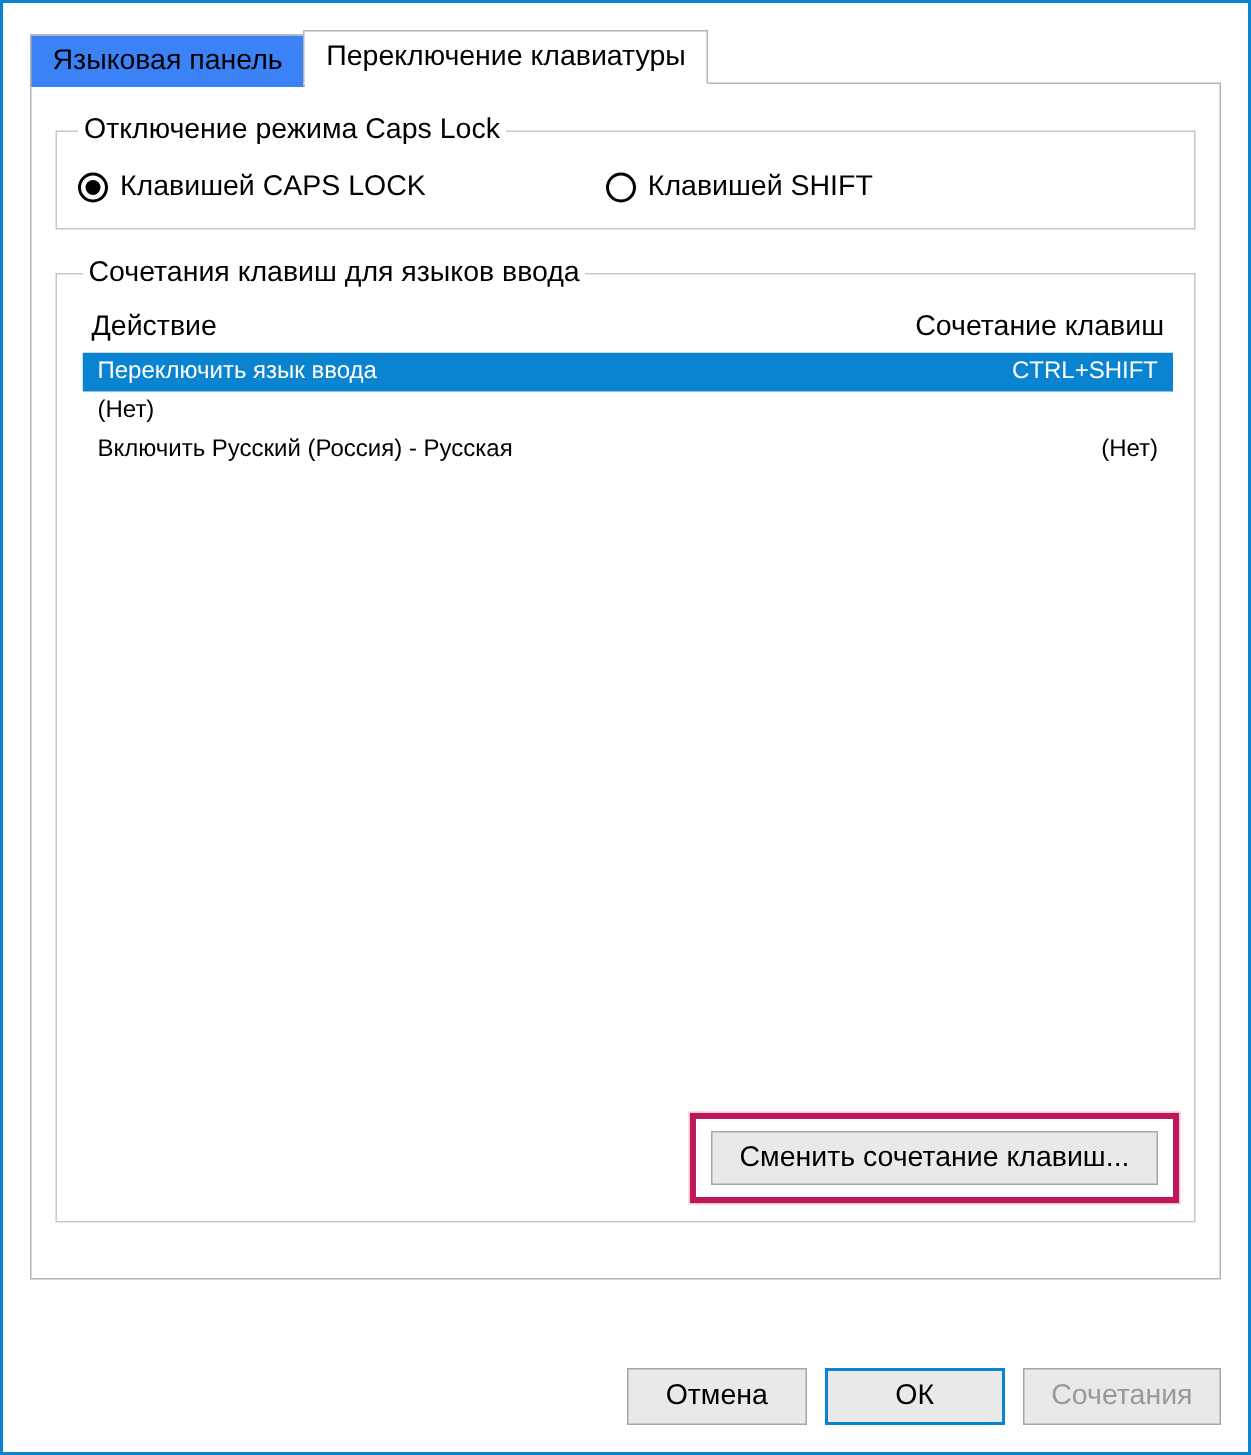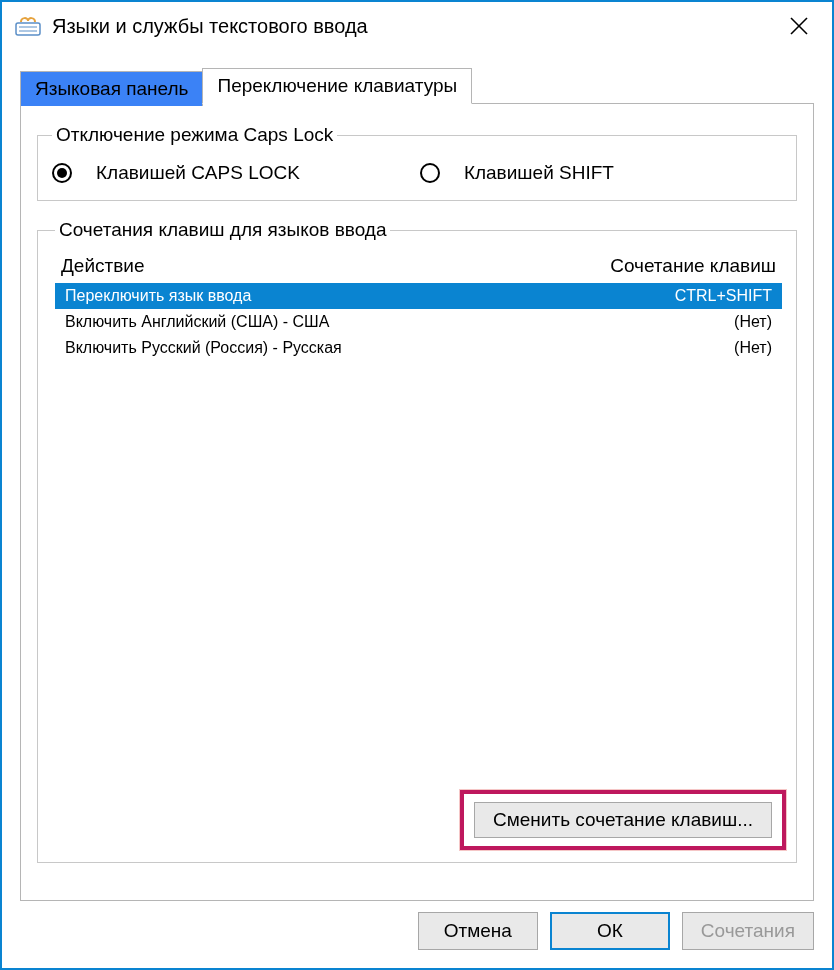--- a/index.html
+++ b/index.html
@@ -83,21 +83,21 @@
     padding: 0 4px;
   }
   .caps-row {
     display: flex;
     gap: 120px;
     padding: 6px 0 2px 0;
   }
   .radio {
     display: flex;
     align-items: center;
-    gap: 24px;
+    gap: 8px;
     cursor: pointer;
     font-size: 19px;
   }
   .radio .dot {
     width: 20px; height: 20px;
     border: 2px solid #000;
     border-radius: 50%;
     display: flex; align-items: center; justify-content: center;
   }
   .radio.checked .dot::after {
@@ -160,38 +160,20 @@
     bottom: 18px;
     display: flex;
     gap: 12px;
   }
 </style>
 </head>
 <body>
 
 <div class="window">
 
-  <div class="titlebar">
-    <span class="app-icon">
-      <svg width="26" height="22" viewBox="0 0 26 22">
-        <rect x="1" y="8" width="24" height="12" rx="2" fill="#fff" stroke="#5b8fc7" stroke-width="1.5"></rect>
-        <line x1="4" y1="12" x2="22" y2="12" stroke="#5b8fc7"></line>
-        <line x1="4" y1="16" x2="22" y2="16" stroke="#5b8fc7"></line>
-        <path d="M6 7 C 6 2, 13 2, 13 6" fill="none" stroke="#e6a23c" stroke-width="2"></path>
-        <path d="M20 7 C 20 2, 13 2, 13 6" fill="none" stroke="#e6a23c" stroke-width="2"></path>
-      </svg>
-    </span>
-    <span class="title">Языки и службы текстового ввода</span>
-    <span class="close-btn">
-      <svg width="18" height="18" viewBox="0 0 18 18">
-        <line x1="1" y1="1" x2="17" y2="17" stroke="#000" stroke-width="1.6"></line>
-        <line x1="17" y1="1" x2="1" y2="17" stroke="#000" stroke-width="1.6"></line>
-      </svg>
-    </span>
-  </div>
 
   <div class="client">
 
     <div class="tabs">
       <div class="tab inactive">
         <span>Языковая панель</span>
       </div>
       <div class="tab active">
         <span>Переключение клавиатуры</span>
       </div>
@@ -220,21 +202,20 @@
           <span>Действие</span>
           <span>Сочетание клавиш</span>
         </div>
 
         <div class="hk-list" id="hk-list">
             <div class="hk-row selected">
               <span>Переключить язык ввода</span>
               <span>CTRL+SHIFT</span>
             </div>
             <div class="hk-row">
-              <span>Включить Английский (США) - США</span>
               <span>(Нет)</span>
             </div>
             <div class="hk-row">
               <span>Включить Русский (Россия) - Русская</span>
               <span>(Нет)</span>
             </div>
           </div>
 
         <div class="change-btn-wrap">
           <button class="win">Сменить сочетание клавиш...</button>

